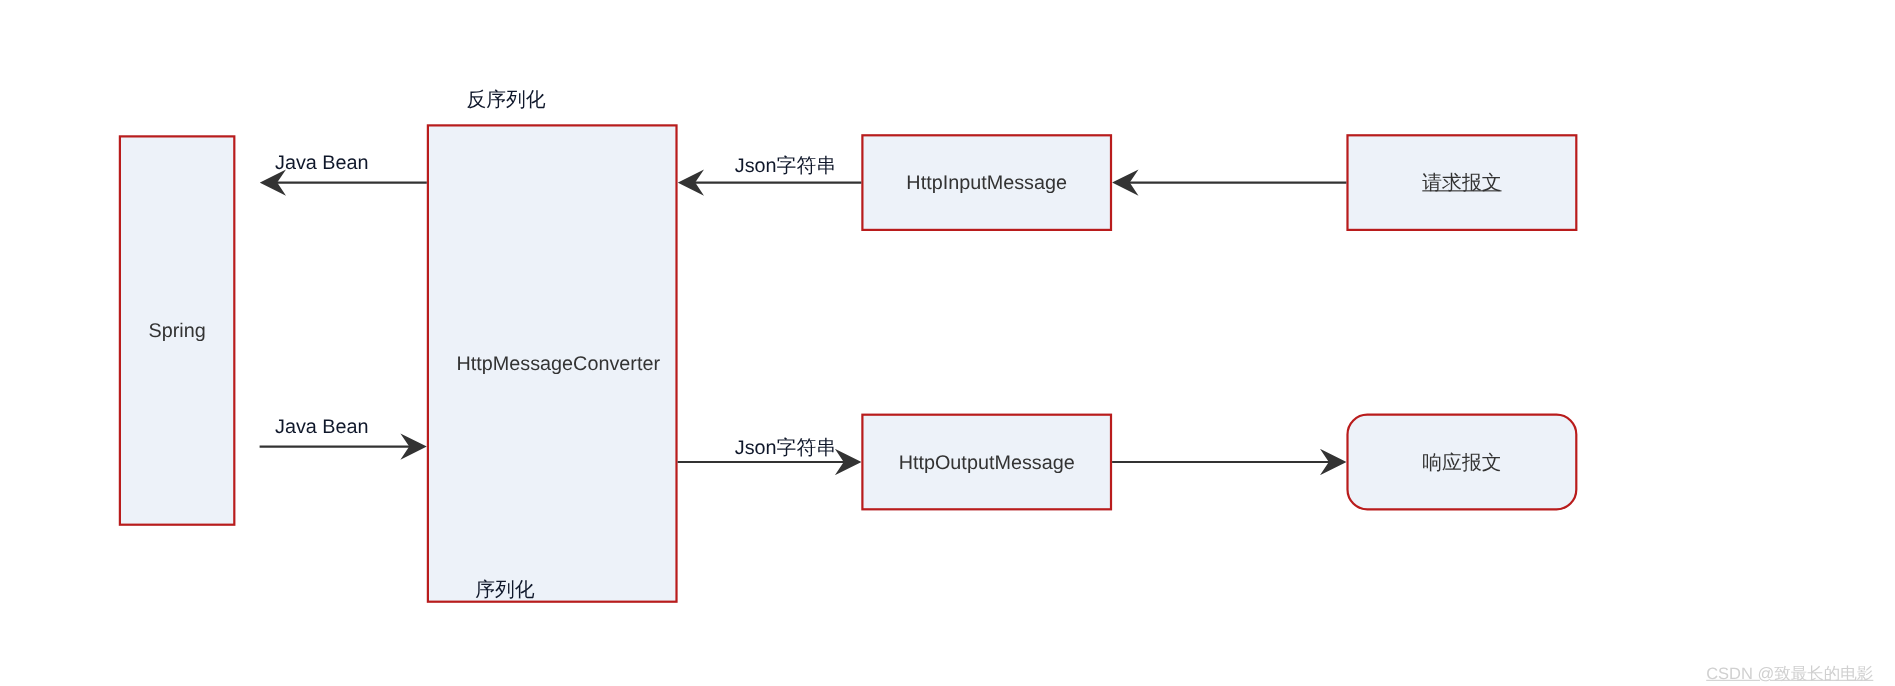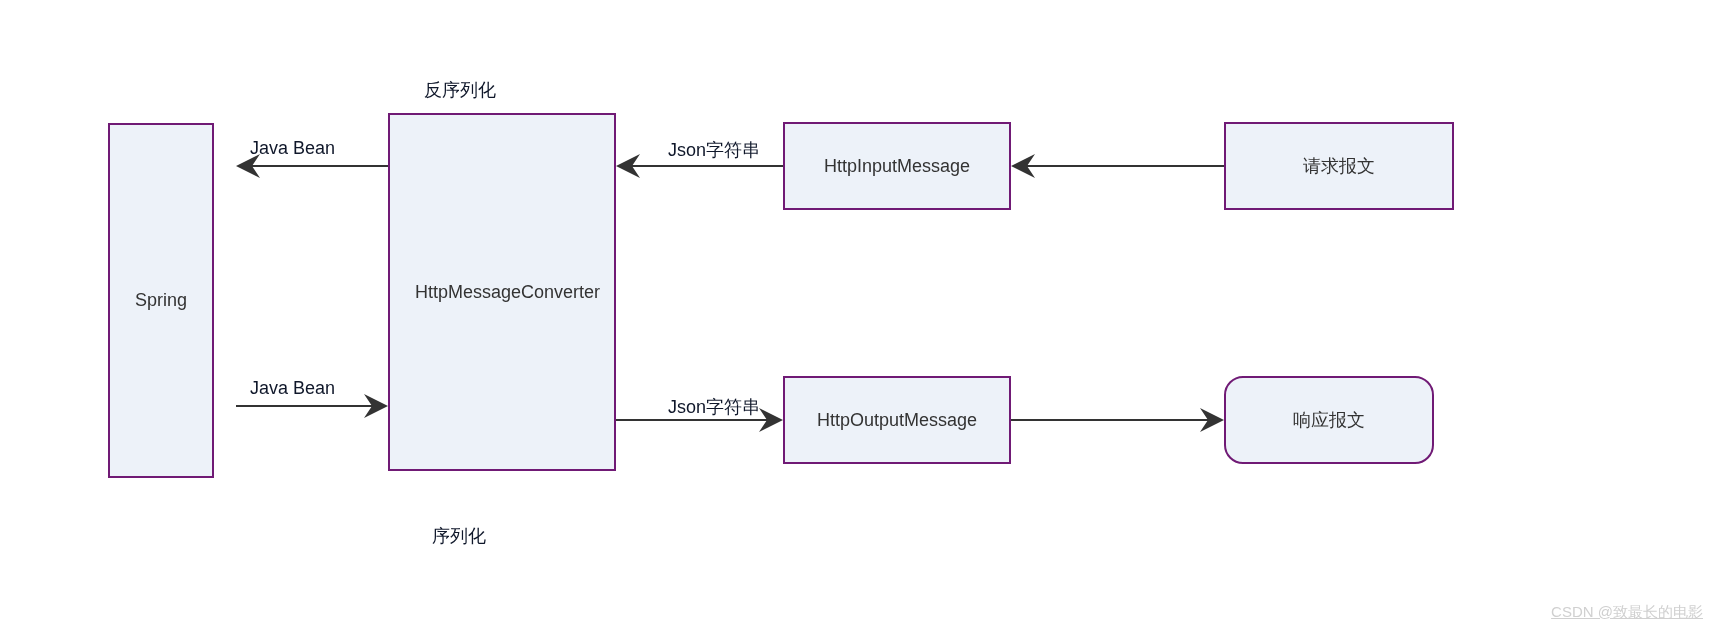--- a/index.html
+++ b/index.html
@@ -8,21 +8,21 @@
     height: 624px;
     background: #ffffff;
     font-family: "Microsoft YaHei", "PingFang SC", Arial, sans-serif;
     position: relative;
     font-size: 18px;
     color: #333;
   }
   .box {
     position: absolute;
     background: #edf2f9;
-    border: 2px solid #701a75;
+    border: 2px solid #b91c1c;
     display: flex;
     align-items: center;
     justify-content: center;
     text-align: center;
   }
   .label {
     position: absolute;
     color: #0f172a;
     white-space: nowrap;
   }
@@ -42,33 +42,33 @@
     pointer-events: none;
   }
 </style>
 </head>
 <body>
 
 <div class="box" style="left:108px; top:123px; width:106px; height:355px;">
   <span>Spring</span>
 </div>
 
-<div class="box" style="left:388px; top:113px; width:228px; height:358px;padding-left:11px;">
+<div class="box" style="left:388px; top:113px; width:228px; height:435px;padding-left:11px;">
   <span>HttpMessageConverter</span>
 </div>
 
 <div class="box" style="left:783px; top:122px; width:228px; height:88px;">
   <span>HttpInputMessage</span>
 </div>
 
 <div class="box" style="left:783px; top:376px; width:228px; height:88px;text-align:right;">
   <span>HttpOutputMessage</span>
 </div>
 
-<div class="box" style="left:1224px; top:122px; width:230px; height:88px;">
+<div class="box" style="left:1224px; top:122px; width:210px; height:88px;text-decoration:underline;">
   <span>请求报文</span>
 </div>
 
 <div class="box" style="left:1224px; top:376px; width:210px; height:88px;border-radius:19px;">
   <span>响应报文</span>
 </div>
 
 <div class="label" style="left:424px; top:78px;">反序列化</div>
 <div class="label" style="left:432px; top:524px;">序列化</div>
 

